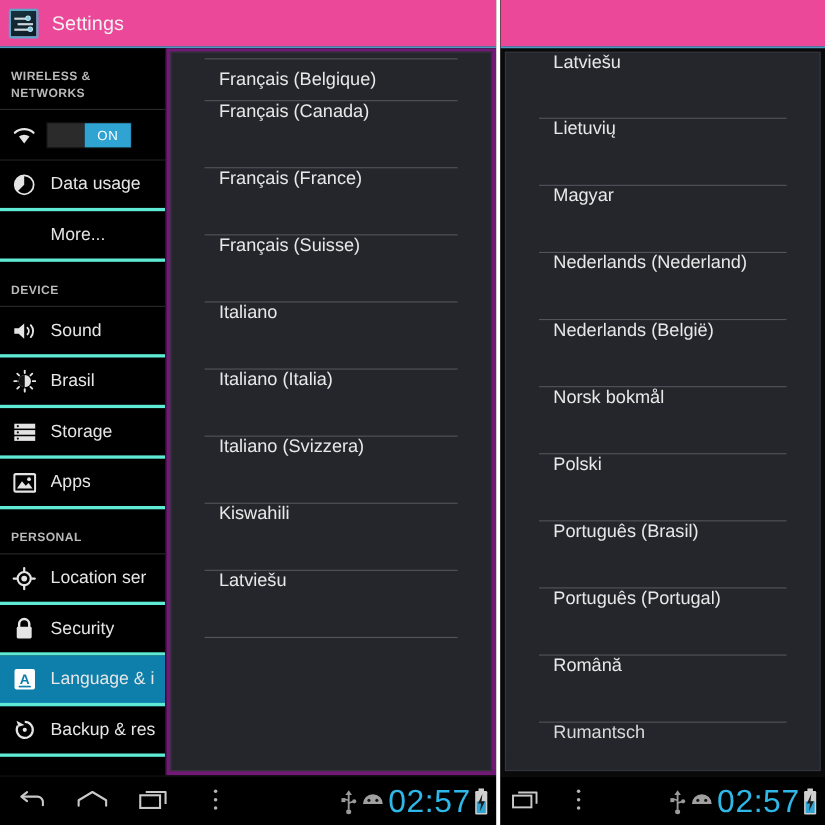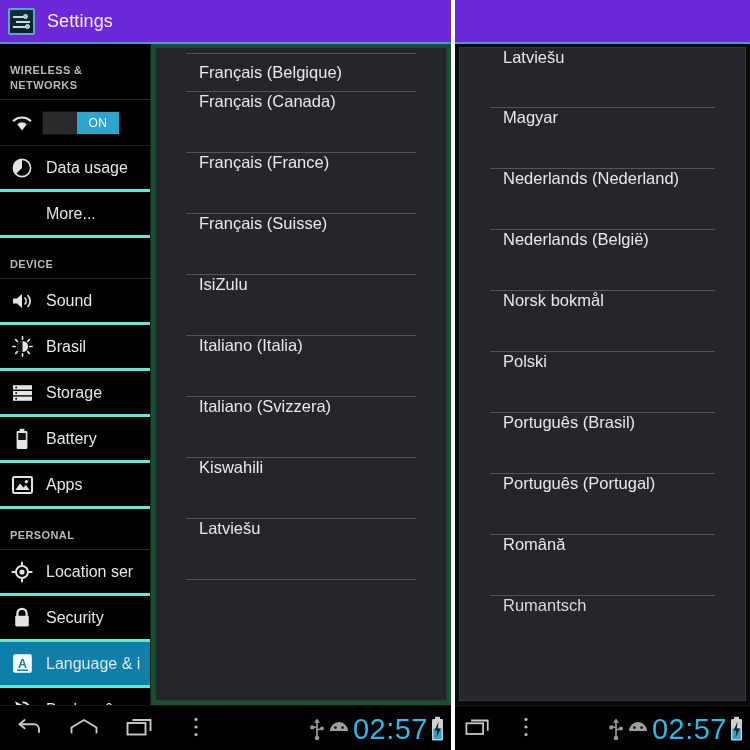--- a/index.html
+++ b/index.html
@@ -28,21 +28,21 @@
     overflow: hidden;
   }
   .half-left  { width: 451px; }
   .divider-v  { width: 4px; height: 750px; background: #ffffff; flex: 0 0 4px; }
   .half-right { width: 295px; }
 
   
   .actionbar {
     position: relative;
     height: 42px;
-    background: #6d28d9;
+    background: #ec4899;
     display: flex;
     align-items: center;
     padding-left: 8px;
   }
   .app-icon {
     width: 27px; height: 27px;
     border: 2px solid #5aa8c8;
     border-radius: 2px;
     background: linear-gradient(160deg, #16313f 0%, #0d1c24 100%);
     position: relative;
@@ -144,21 +144,21 @@
     color: #ffffff;
     font-size: 12px;
     display: flex; align-items: center; justify-content: center;
     letter-spacing: .5px;
     text-align: right;
   }
 
   
   .content {
     flex: 1;
-    background: #14532d;
+    background: #701a75;
     padding: 3px 4px 4px 4px;
     overflow: hidden;
   }
   .list-card {
     height: 100%;
     background: #24262c;
     border: 1px solid #34363c;
     overflow: hidden;
     position: relative;
   }
@@ -325,30 +325,20 @@
               <rect x="1" y="7" width="19" height="4.2" fill="#e4e4e4"></rect>
               <rect x="1" y="12.6" width="19" height="4.2" fill="#e4e4e4"></rect>
               <circle cx="4.2" cy="3.4" r="1" fill="#111"></circle>
               <circle cx="4.2" cy="9.1" r="1" fill="#111"></circle>
               <circle cx="4.2" cy="14.7" r="1" fill="#111"></circle>
             </svg>
           </span>
           <span class="lbl">Storage</span>
         </div>
 
-        <div class="side-row">
-          <span class="ico">
-            <svg width="14" height="22" viewBox="0 0 14 22">
-              <rect x="4.6" y="0.8" width="4.8" height="2.2" fill="#e4e4e4"></rect>
-              <rect x="1.6" y="3" width="10.8" height="18" rx="1.2" fill="#e4e4e4"></rect>
-              <rect x="3.2" y="5" width="7.6" height="7" fill="#121212"></rect>
-            </svg>
-          </span>
-          <span class="lbl">Battery</span>
-        </div>
 
         <div class="side-row">
           <span class="ico">
             <svg width="21" height="20" viewBox="0 0 21 20">
               <rect x="1" y="2" width="19" height="16" rx="1.4" fill="none" stroke="#e4e4e4" stroke-width="2"></rect>
               <path d="M3.4 15 L8 8.6 L11.4 12.6 L14 10 L17.6 15 Z" fill="#e4e4e4"></path>
               <circle cx="14.4" cy="6.6" r="1.7" fill="#e4e4e4"></circle>
             </svg>
           </span>
           <span class="lbl">Apps</span>
@@ -416,21 +406,21 @@
           <div class="lang-row">
             <span>Français (Canada)</span>
           </div>
           <div class="lang-row">
             <span>Français (France)</span>
           </div>
           <div class="lang-row">
             <span>Français (Suisse)</span>
           </div>
           <div class="lang-row">
-            <span>IsiZulu</span>
+            <span>Italiano</span>
           </div>
           <div class="lang-row">
             <span>Italiano (Italia)</span>
           </div>
           <div class="lang-row">
             <span>Italiano (Svizzera)</span>
           </div>
           <div class="lang-row">
             <span>Kiswahili</span>
           </div>
@@ -514,20 +504,23 @@
 
     <div class="actionbar"></div>
     <div class="blue-rule"></div>
 
     <div class="content-right">
       <div class="list-card">
         <div class="lang-row" style="height:60px;">
           <span>Latviešu</span>
         </div>
         <div class="lang-row">
+          <span>Lietuvių</span>
+        </div>
+        <div class="lang-row">
           <span>Magyar</span>
         </div>
         <div class="lang-row">
           <span>Nederlands (Nederland)</span>
         </div>
         <div class="lang-row">
           <span>Nederlands (België)</span>
         </div>
         <div class="lang-row">
           <span>Norsk bokmål</span>

